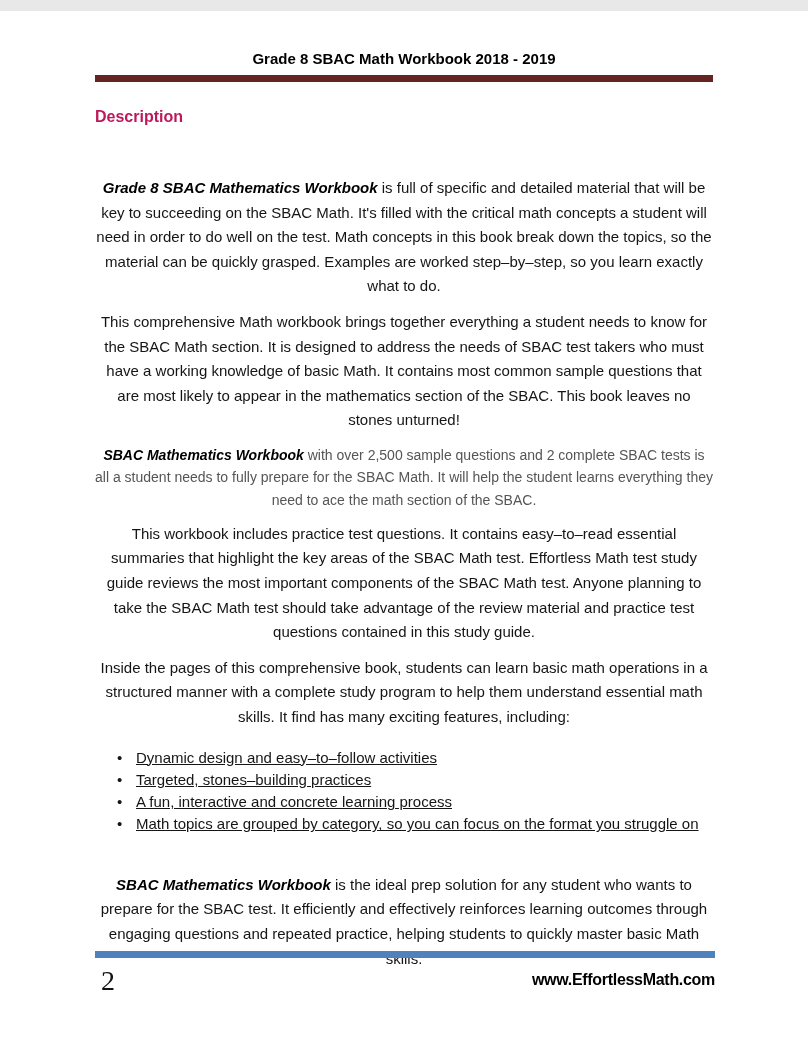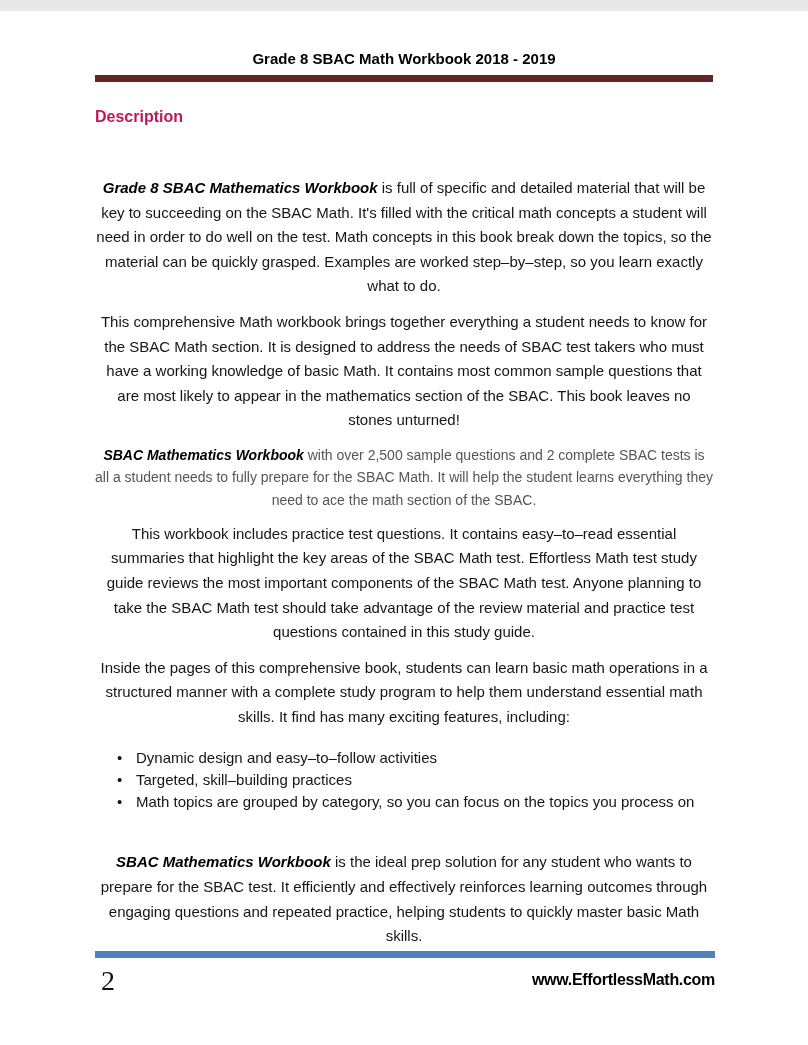--- a/index.html
+++ b/index.html
@@ -47,20 +47,21 @@
   }
   p.alt {
     font-size: 14px;
     line-height: 22.3px;
   }
   p.alt .rest { color: #555555; }
   ul.features {
     margin: 17px 0 0 0;
     padding: 0;
     list-style: none;
+    text-decoration: underline;
   }
   ul.features li {
     position: relative;
     padding-left: 41px;
     font-size: 15px;
     line-height: 22.3px;
   }
   ul.features li::before {
     content: "\2022";
     position: absolute;
@@ -118,22 +119,23 @@
     <p>This comprehensive Math workbook brings together everything a student needs to know for the SBAC Math section. It is designed to address the needs of SBAC test takers who must have a working knowledge of basic Math. It contains most common sample questions that are most likely to appear in the mathematics section of the SBAC. This book leaves no stones unturned!</p>
 
     <p class="alt"><span class="lead">SBAC Mathematics Workbook</span><span class="rest"> with over 2,500 sample questions and 2 complete SBAC tests is all a student needs to fully prepare for the SBAC Math. It will help the student learns everything they need to ace the math section of the SBAC.</span></p>
 
     <p>This workbook includes practice test questions. It contains easy–to–read essential summaries that highlight the key areas of the SBAC Math test. Effortless Math test study guide reviews the most important components of the SBAC Math test. Anyone planning to take the SBAC Math test should take advantage of the review material and practice test questions contained in this study guide.</p>
 
     <p>Inside the pages of this comprehensive book, students can learn basic math operations in a structured manner with a complete study program to help them understand essential math skills. It find has many exciting features, including:</p>
 
     <ul class="features">
       <li>Dynamic design and easy–to–follow activities</li>
-      <li>Targeted, skill–building practices</li>
-      <li>Math topics are grouped by category, so you can focus on the topics you process on</li>
+      <li>Targeted, stones–building practices</li>
+      <li>A fun, interactive and concrete learning process</li>
+      <li>Math topics are grouped by category, so you can focus on the format you struggle on</li>
     </ul>
 
     <p class="closing"><span class="lead">SBAC Mathematics Workbook</span><span class="rest"> is the ideal prep solution for any student who wants to prepare for the SBAC test. It efficiently and effectively reinforces learning outcomes through engaging questions and repeated practice, helping students to quickly master basic Math skills.</span></p>
 
   </div>
 
   <div class="footer">
     <div class="footer-rule" style="background: rgb(79, 129, 189);"></div>
     <div class="footer-row">
       <span class="page-number">2</span>

